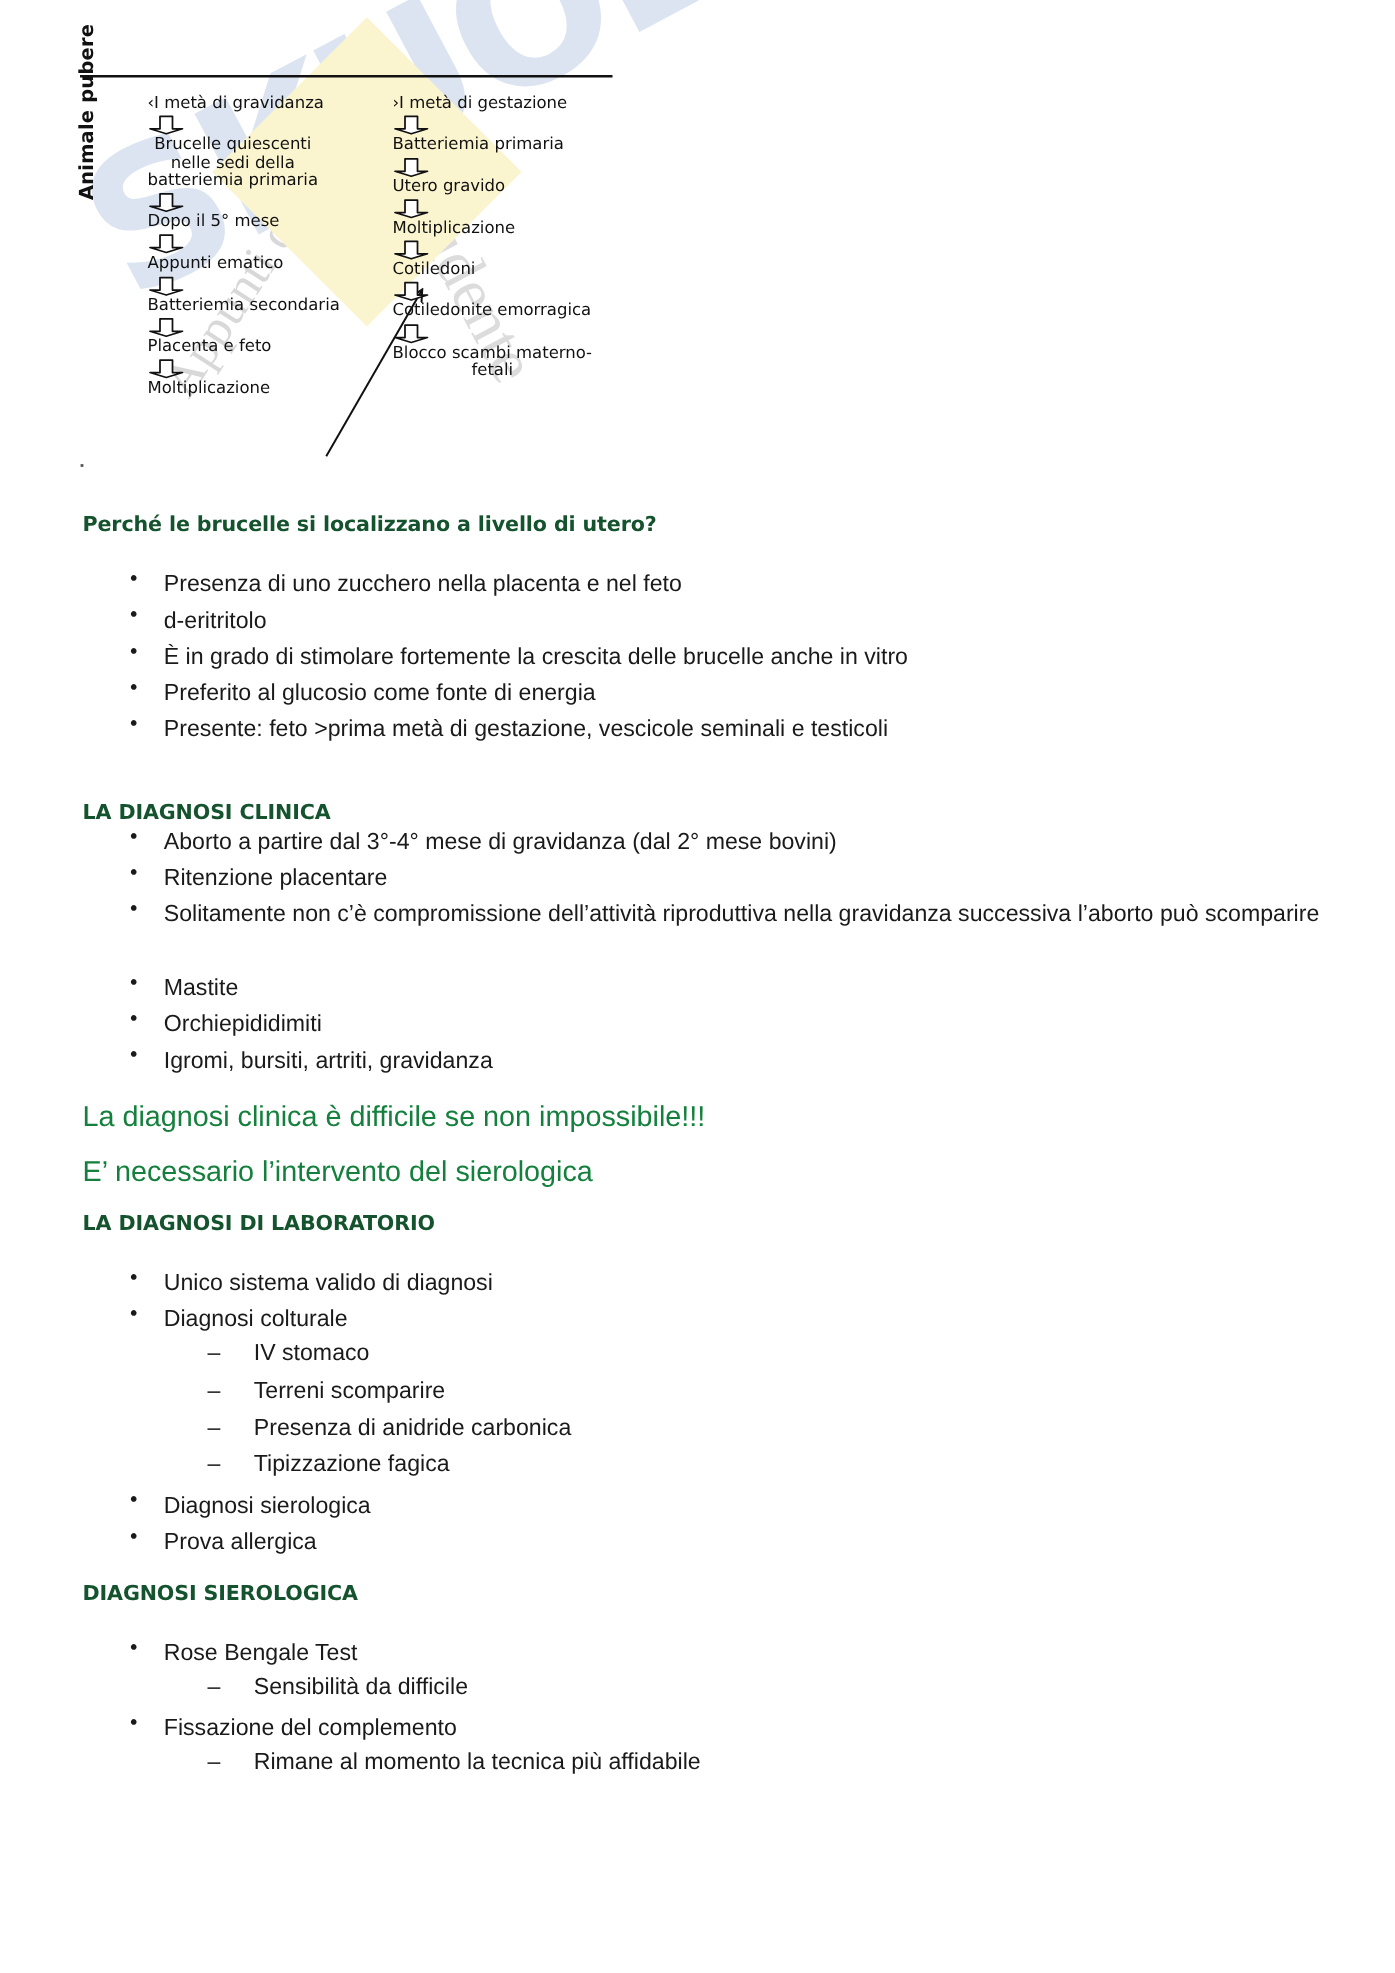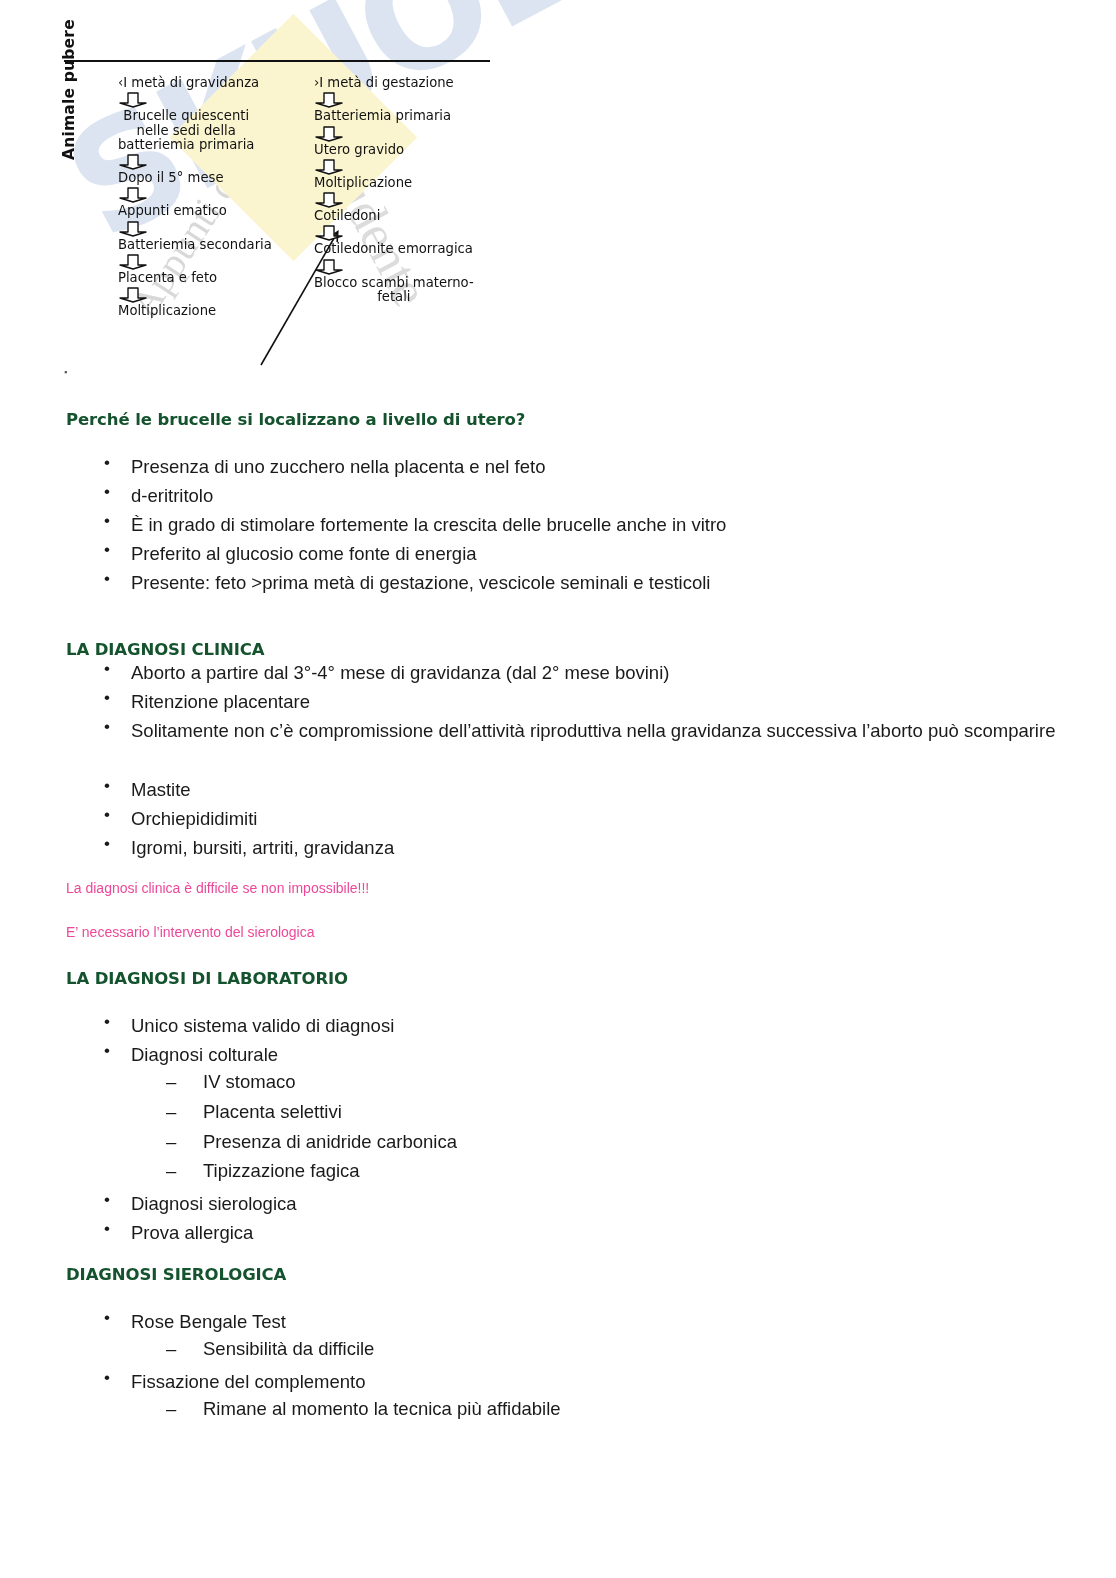--- a/index.html
+++ b/index.html
@@ -158,22 +158,22 @@
     font-family: "DejaVu Sans", sans-serif;
     font-weight: bold;
     font-size: 16.5px;
     color: #14532d;
     white-space: nowrap;
     letter-spacing: -.1px;
   }
   .para {
     position: absolute;
     left: 66px;
-    font-size: 14px;
-    color: #ec4899;
+    font-size: 23px;
+    color: #15803d;
     white-space: nowrap;
     text-align: center;
   }
   .bullet-row {
     position: absolute;
     left: 66px;
     width: 1000px;
     font-size: 18.5px;
     color: #1a1a1a;
   }
@@ -385,21 +385,21 @@
   <div class="bullet-row" style="top:1041px">
     <span class="b-mark">•</span>
     <span class="b-text">Diagnosi colturale</span>
   </div>
   <div class="sub-row" style="top:1071px">
     <span class="s-mark">–</span>
     <span class="s-text">IV stomaco</span>
   </div>
   <div class="sub-row" style="top:1101px">
     <span class="s-mark">–</span>
-    <span class="s-text">Placenta selettivi</span>
+    <span class="s-text">Terreni scomparire</span>
   </div>
   <div class="sub-row" style="top:1131px">
     <span class="s-mark">–</span>
     <span class="s-text">Presenza di anidride carbonica</span>
   </div>
   <div class="sub-row" style="top:1160px">
     <span class="s-mark">–</span>
     <span class="s-text">Tipizzazione fagica</span>
   </div>
   <div class="bullet-row" style="top:1190px">

